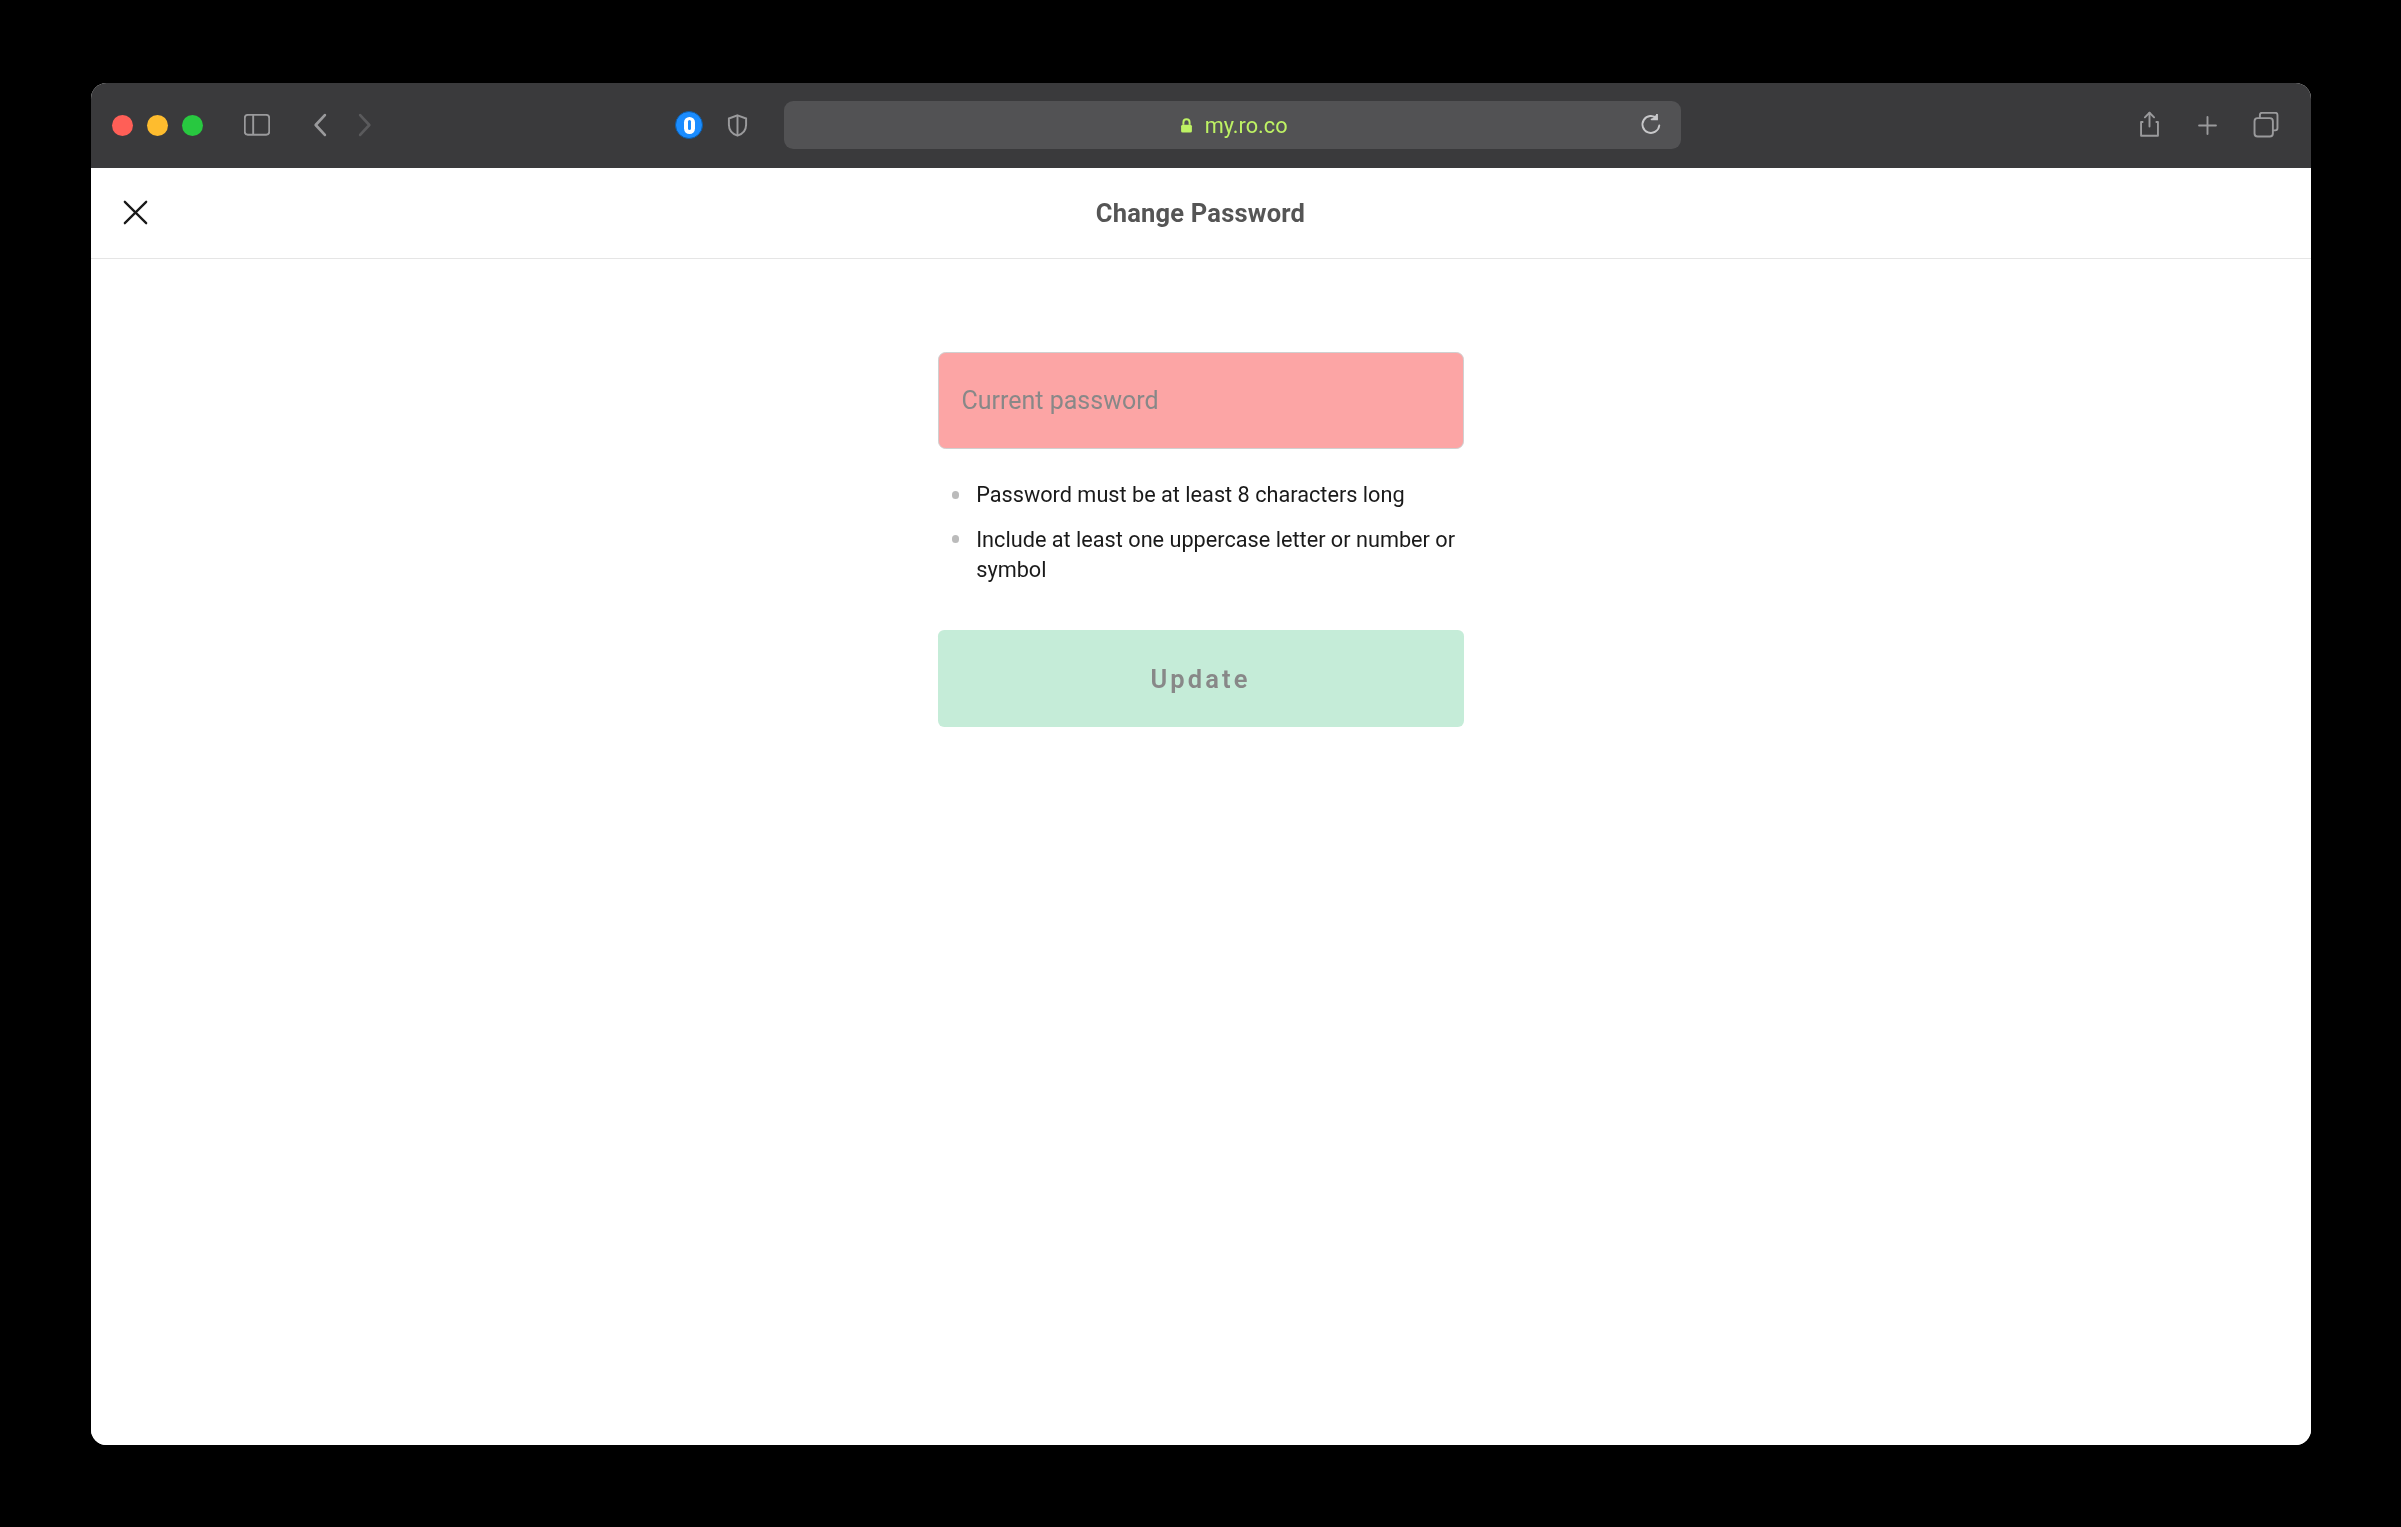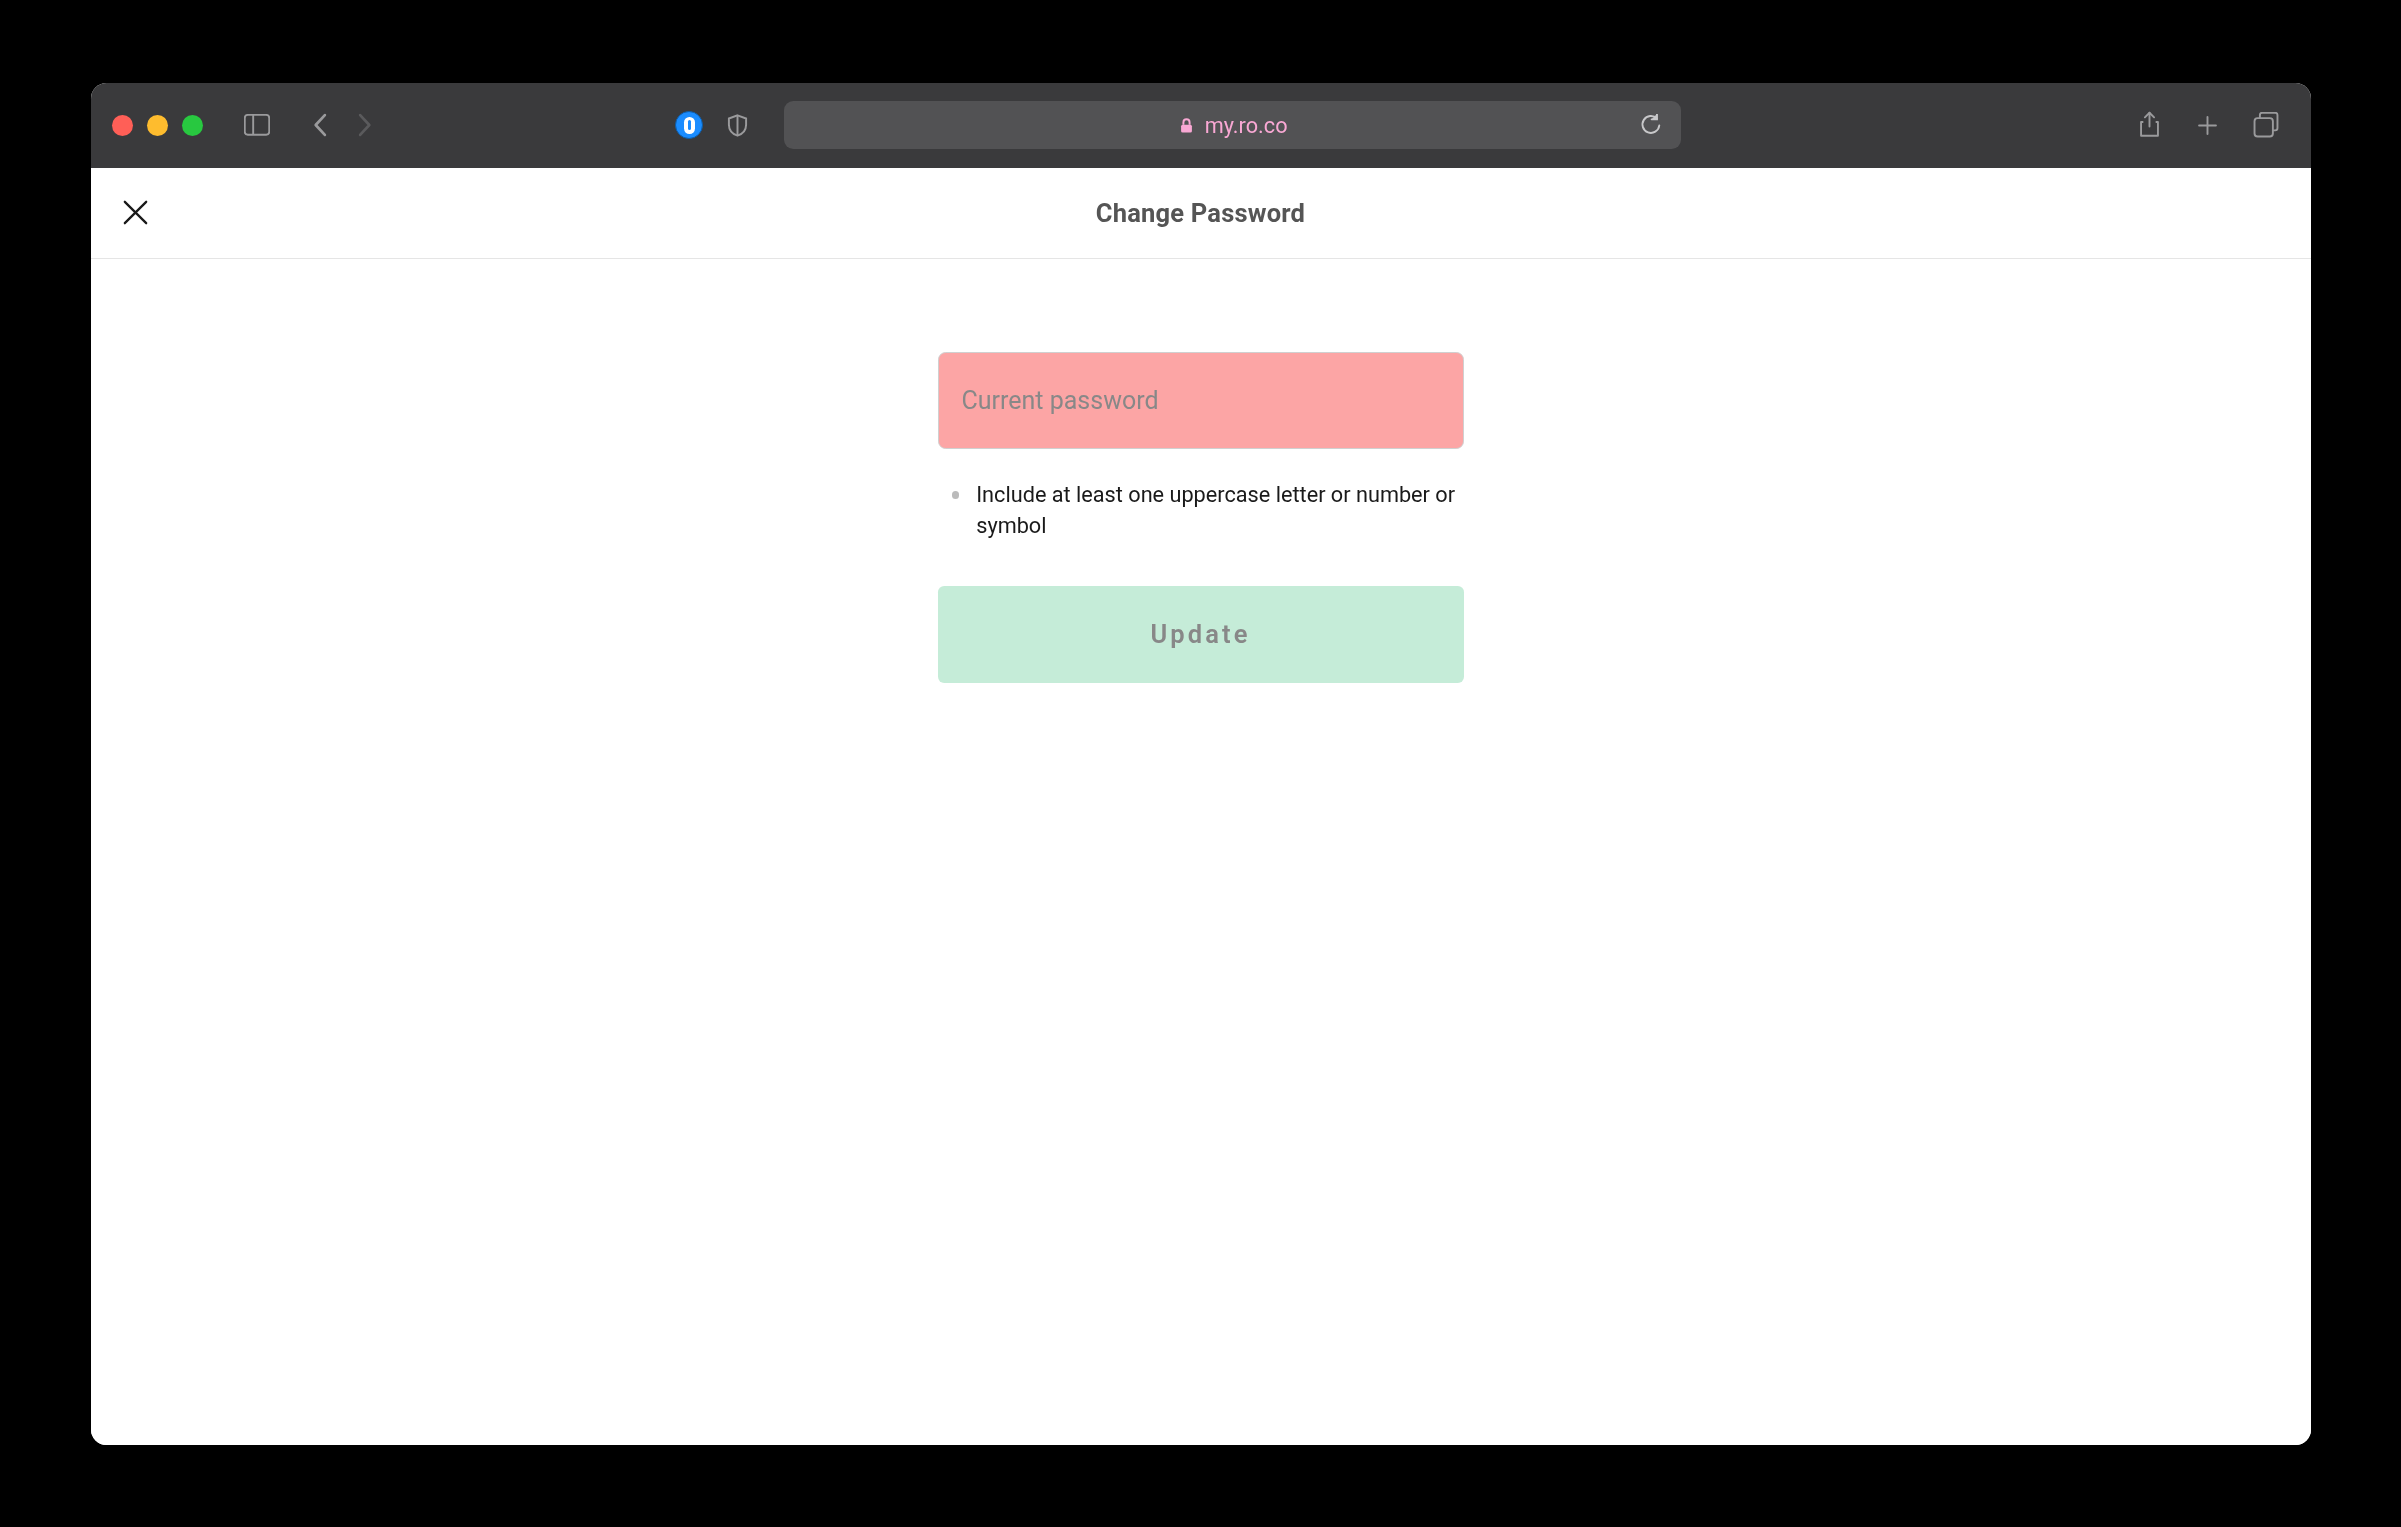--- a/index.html
+++ b/index.html
@@ -127,21 +127,21 @@
     .address-bar {
       flex: 1;
       max-width: 897px;
       height: 48px;
       background: #525254;
       border-radius: 9.3px;
       display: flex;
       align-items: center;
       justify-content: center;
       gap: 9.3px;
-      color: #f9a8d4;
+      color: #bef264;
       font-size: 21.7px;
       margin: 0 15.5px;
       position: relative;
     }
     
     .lock-icon-svg {
       width: 17px;
       height: 17px;
     }
     
@@ -354,20 +354,24 @@
     </div>
 
     <div class="form-container">
       <input type="password" class="text-input" placeholder="Current password" style="">
 
 
 
       <ul class="requirements">
         <li>
           <span class="req-bullet"></span>
+          <span>Password must be at least 8 characters long</span>
+        </li>
+        <li>
+          <span class="req-bullet"></span>
           <span>Include at least one uppercase letter or number or symbol</span>
         </li>
       </ul>
 
       <button class="submit-btn">Update</button>
     </div>
   </div>
 </div>
 
 

